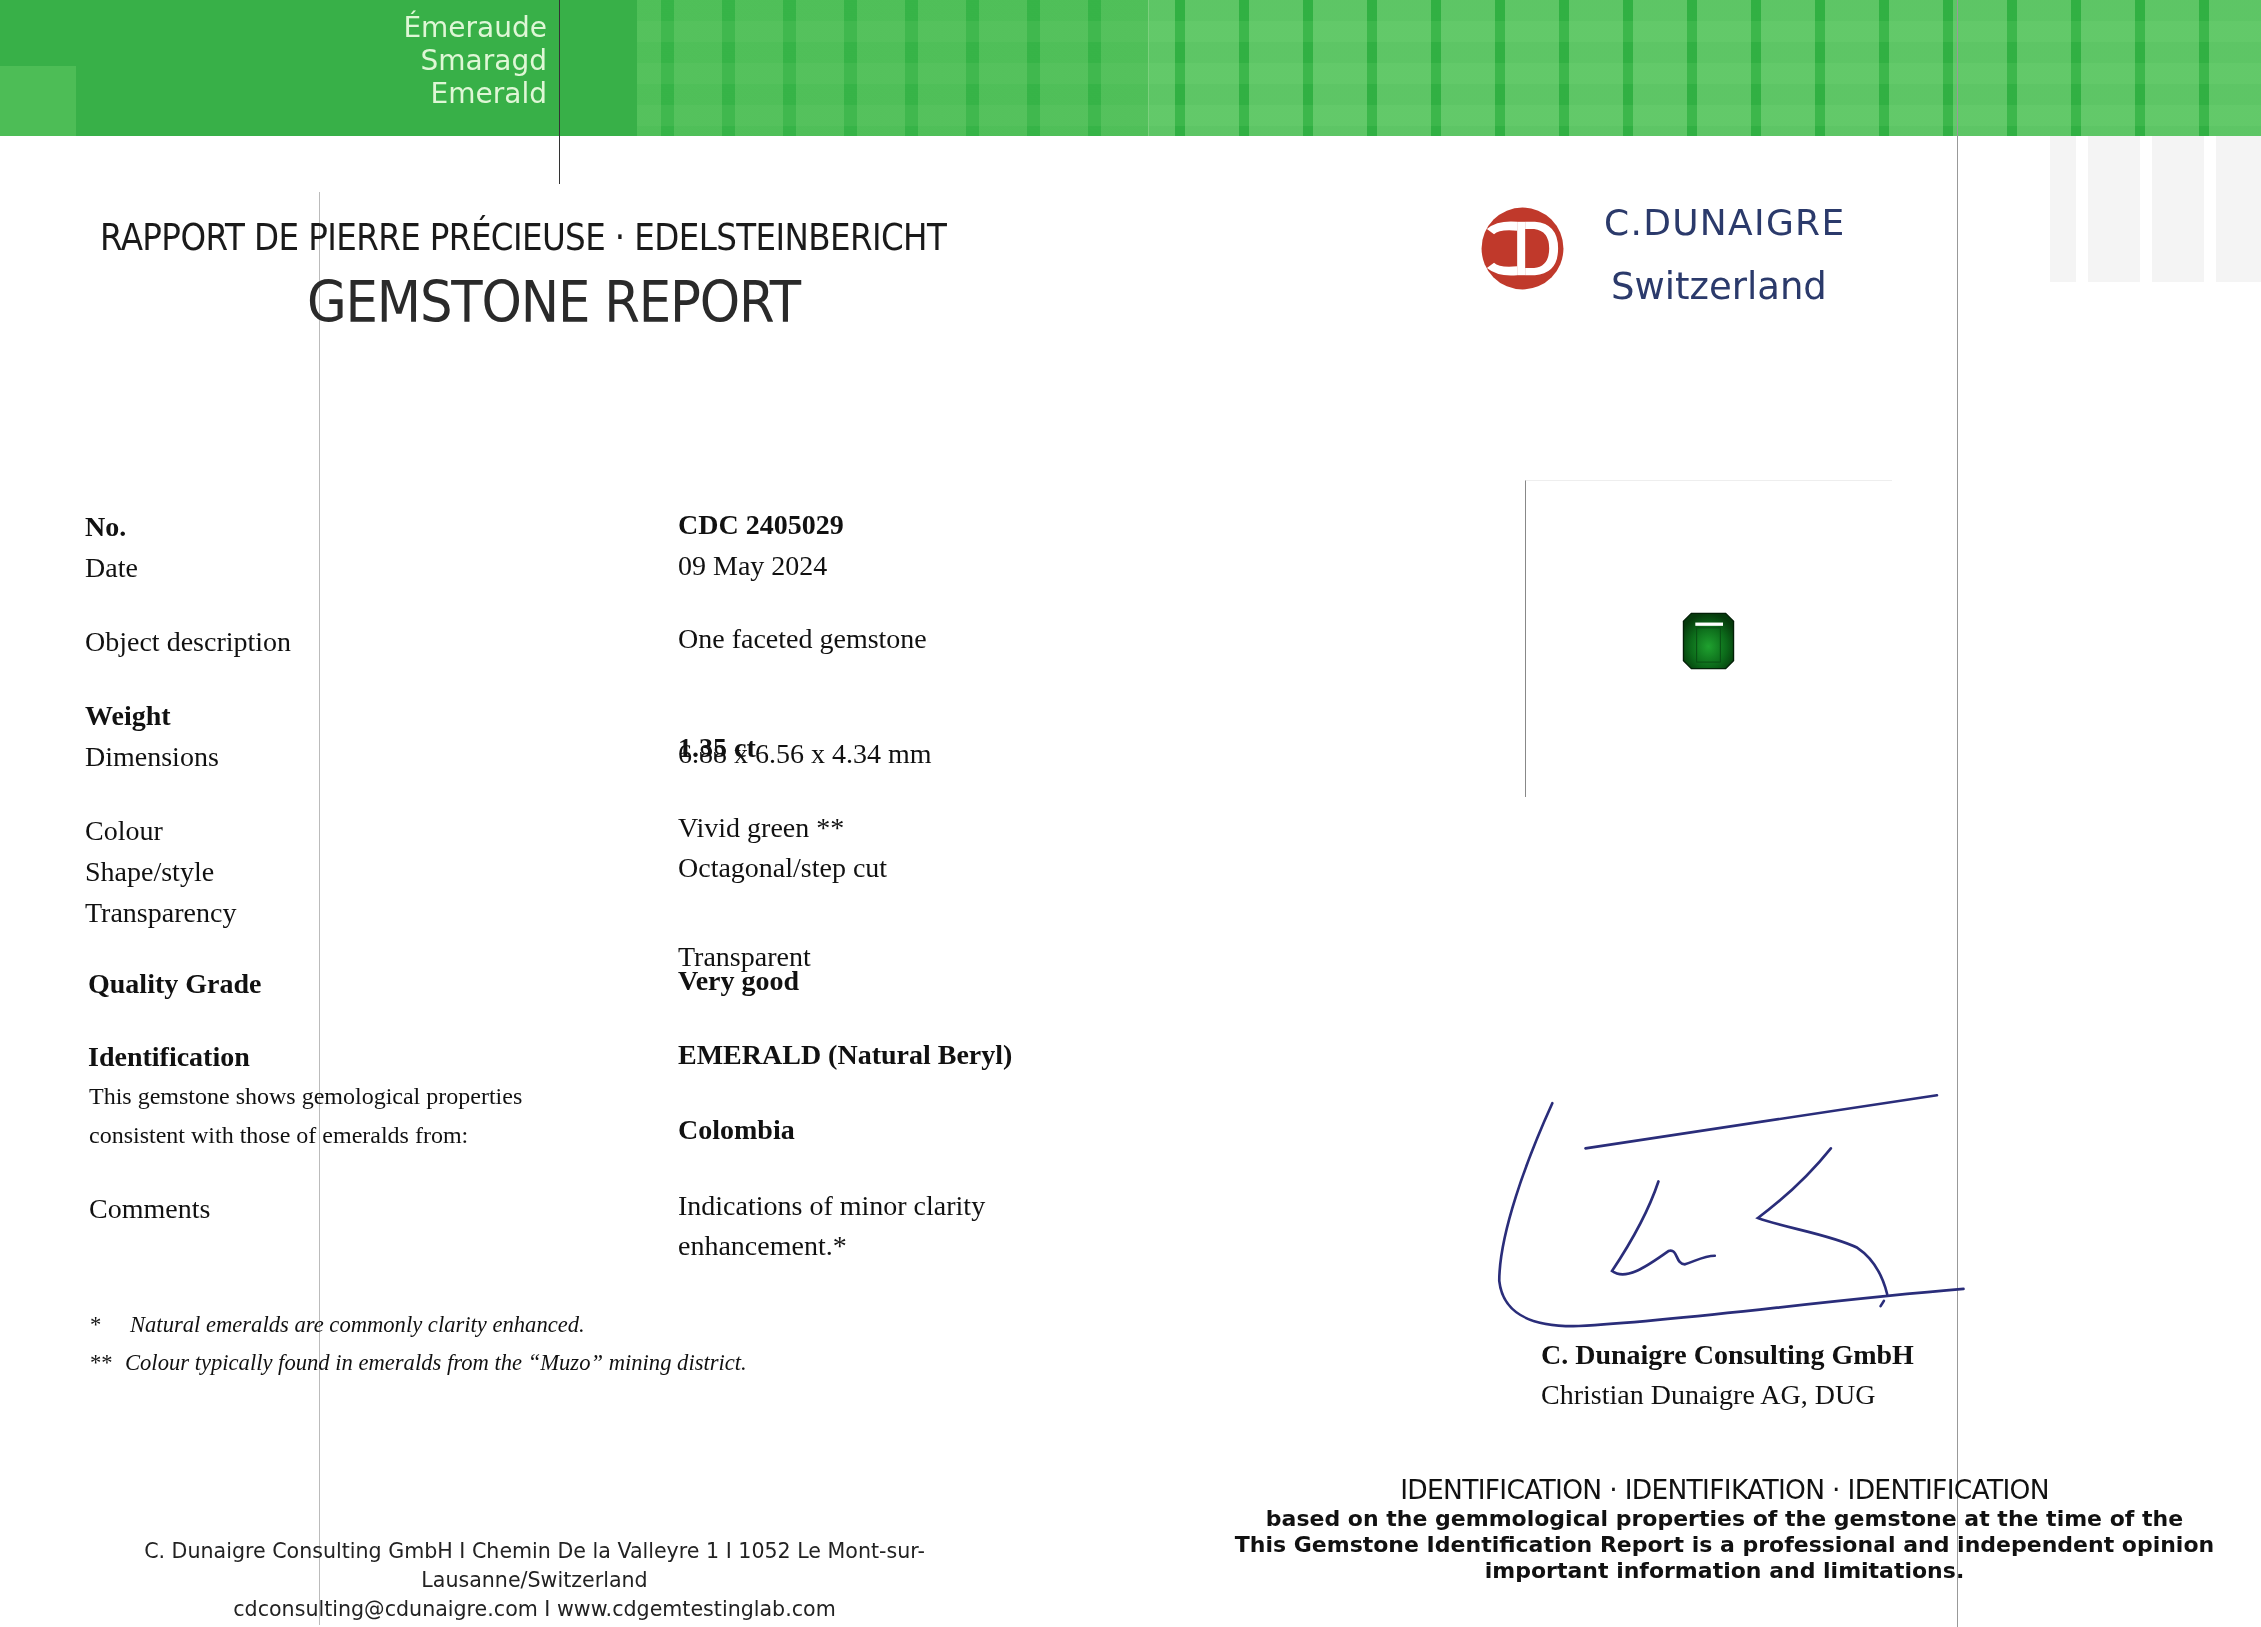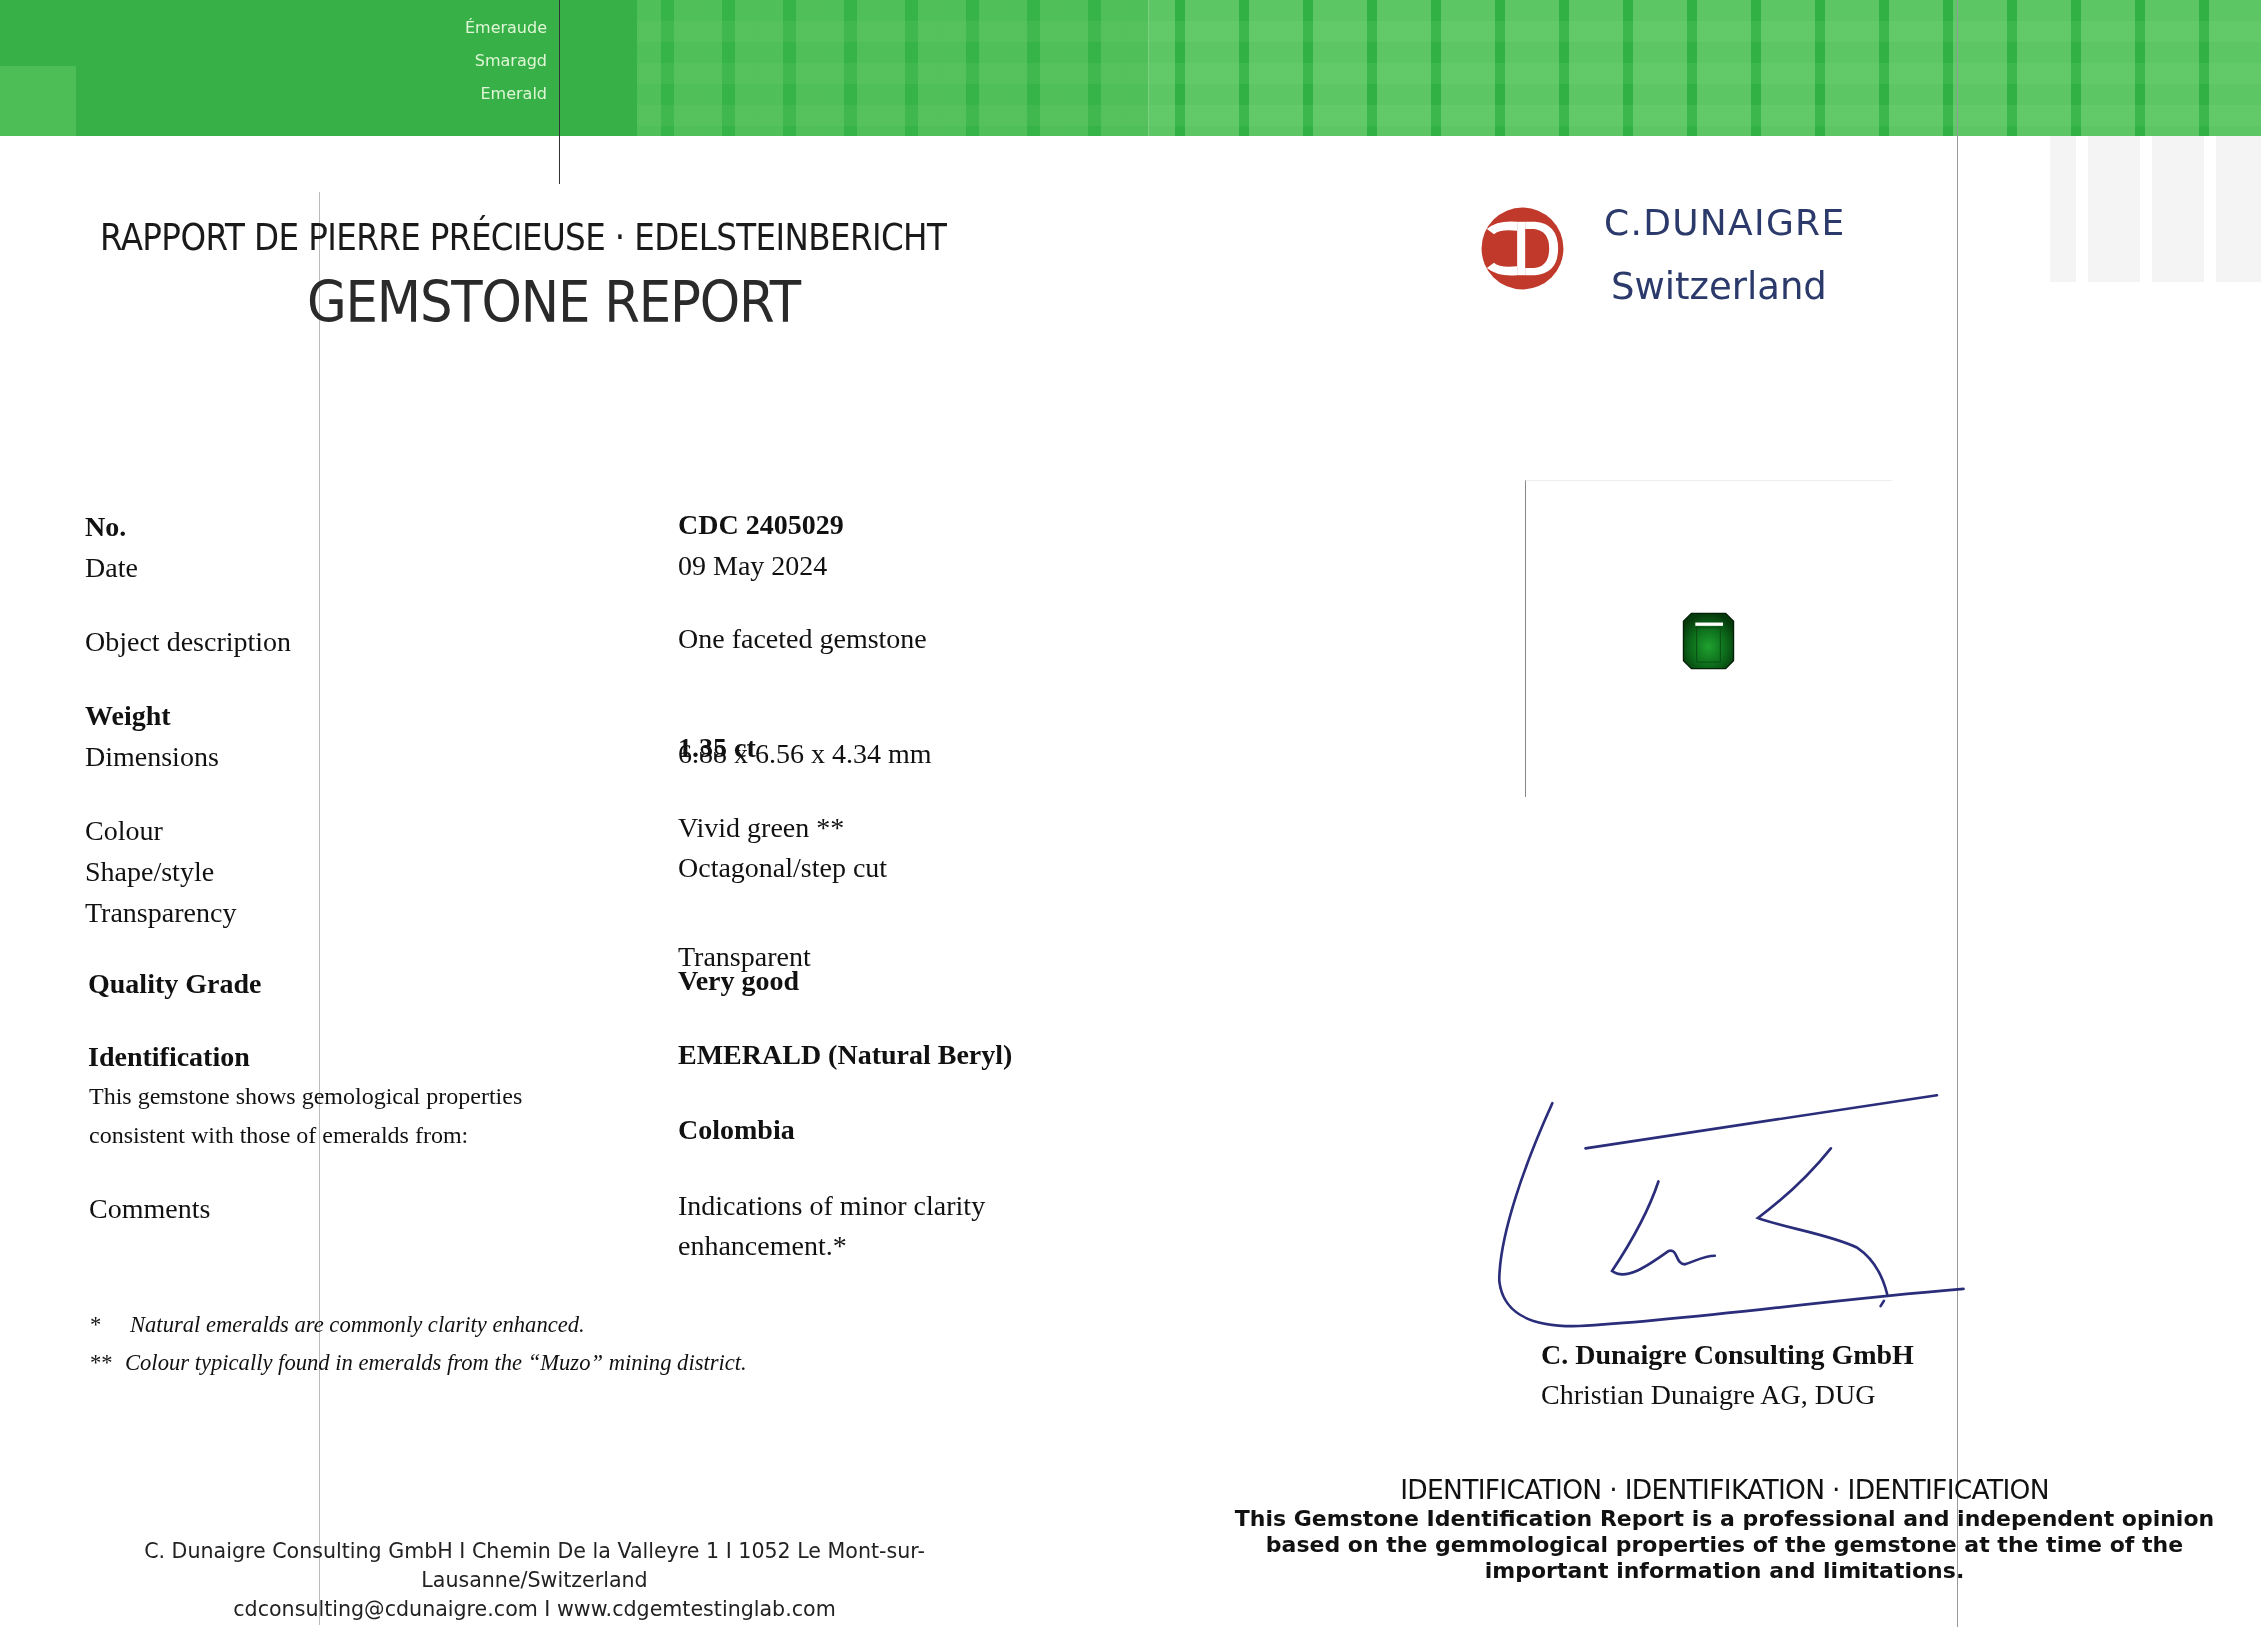--- a/index.html
+++ b/index.html
@@ -35,21 +35,21 @@
     .band-ghost {
       left: 2050px; top: 136px; width: 211px; height: 146px;
       background-image:
         linear-gradient(90deg, rgba(235,235,235,0.9) 0 40%, transparent 40% 60%, rgba(235,235,235,0.9) 60% 100%);
       background-size: 64px 42px;
       opacity: 0.6;
     }
     .band-title {
       right: 1714px; top: 10.6px; text-align: right;
       font-family: "DejaVu Sans", sans-serif; color: #dff7d6;
-      font-size: 16px; line-height: 33px;
+      font-size: 28px; line-height: 33px;
     }
     .fold-line { width: 1.3px; background: #333; }
 
     
     .h-sub {
       left: 100px; top: 216px; width: 955px;
       font-family: "DejaVu Sans", sans-serif; font-size: 37px; letter-spacing: -0.7px;
       color: #1a1a1a; transform: scaleX(0.88); transform-origin: left top; white-space: nowrap;
     }
     .h-main {
@@ -215,17 +215,17 @@
     <path d="M260 150 C 240 210, 200 270, 190 285 C 210 300, 240 280, 275 255 C 290 250, 285 275, 300 275 C 320 268, 330 262, 345 262"></path>
     <path d="M520 100 C 480 150, 430 190, 410 205 C 450 220, 520 230, 560 250 C 590 270, 600 300, 605 320"></path>
     <path d="M595 338 L 600 330"></path>
   </g>
 </svg>
 <div class="abs company">C. Dunaigre Consulting GmbH</div>
 <div class="abs company-sub">Christian Dunaigre AG, DUG</div>
 
 <div class="abs ident-title">IDENTIFICATION · IDENTIFIKATION · IDENTIFICATION</div>
 <div class="abs disclaimer">
+  <div>based on the gemmological properties of the gemstone at the time of the</div>
   <div>This Gemstone Identification Report is a professional and independent opinion</div>
-  <div>based on the gemmological properties of the gemstone at the time of the</div>
   <div>important information and limitations.</div>
 </div>
 
 
 </body></html>

